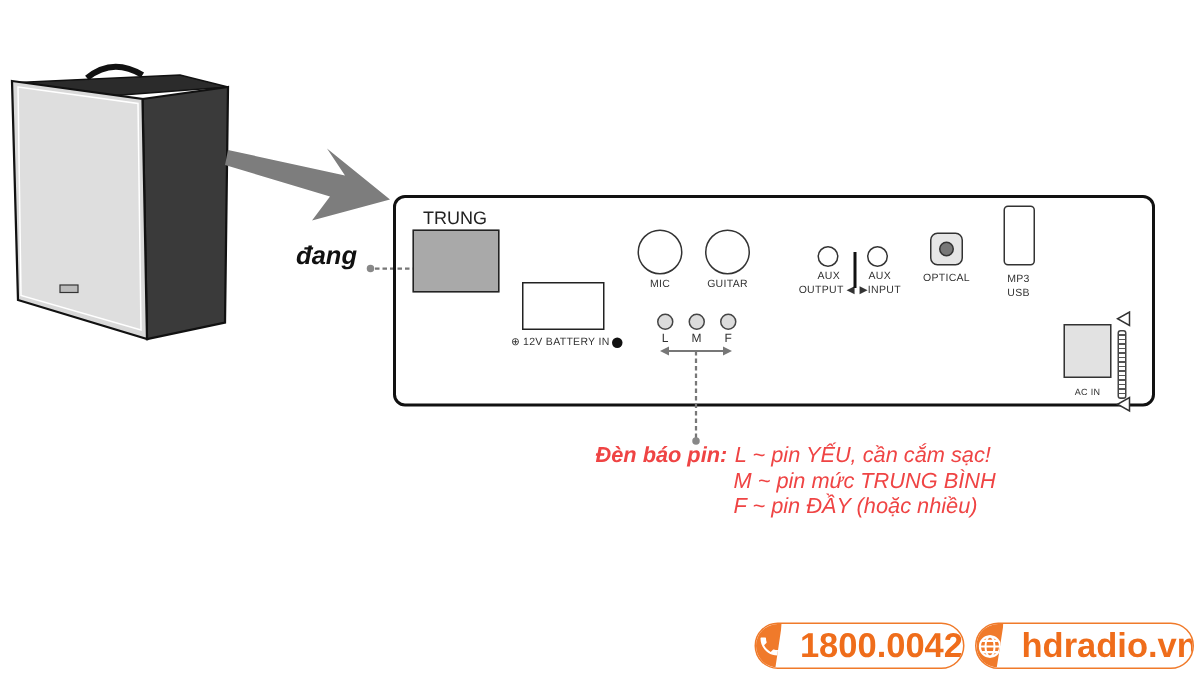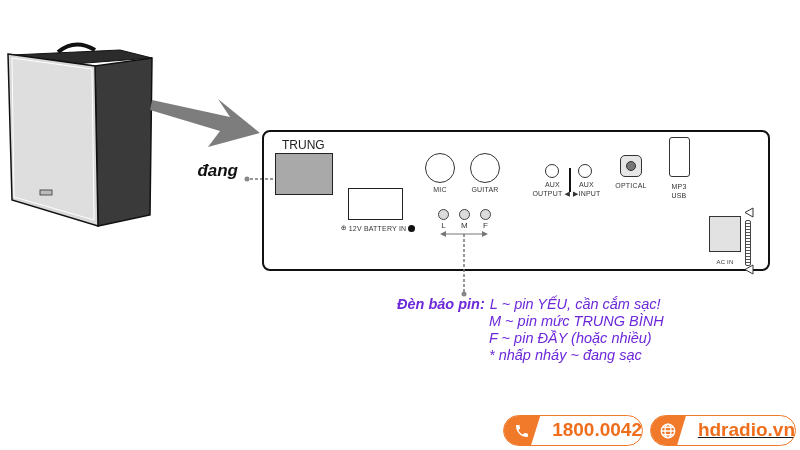--- a/index.html
+++ b/index.html
@@ -15,25 +15,25 @@
   .jack { border:1.5px solid #333; border-radius:50%; box-sizing:border-box; background:#fff; }
   .led { width:11px; height:11px; border:1.2px solid #444; border-radius:50%; background:#dcdcdc; box-sizing:border-box; }
   .optical { left:620px; top:155px; width:22px; height:22px; border:1.5px solid #333; border-radius:5px; background:#e6e6e6; box-sizing:border-box; }
   .optical-dot { left:626px; top:161px; width:10px; height:10px; border-radius:50%; background:#777; border:1px solid #333; box-sizing:border-box; }
   .usb { left:669px; top:137px; width:21px; height:40px; border:1.5px solid #333; border-radius:3px; box-sizing:border-box; background:#fff; }
   .acin { left:709px; top:216px; width:32px; height:36px; border:1.5px solid #333; background:#e2e2e2; box-sizing:border-box; }
   .rail { left:745px; top:220px; width:6px; height:46px; border:1px solid #444; border-radius:2px; box-sizing:border-box;
           background:repeating-linear-gradient(#fff 0 2px,#555 2px 3px); }
   .divider { left:569px; top:168px; width:2px; height:24px; background:#111; }
   .side-title { left:160px; top:160px; font-size:17px; font-weight:bold; font-style:italic; color:#111; line-height:21px; text-align:right; width:78px; }
-  .legend { left:397px; top:296px; font-size:14.5px; font-style:italic; color:#6d28d9; line-height:17px; }
+  .legend { left:397px; top:296px; font-size:14.5px; font-style:italic; color:#ef4444; line-height:17px; }
   .legend b { font-weight:bold; }
   .pill { border:1.5px solid #f07a2a; border-radius:16px; height:31px; box-sizing:border-box; background:#fff; overflow:hidden; }
   .pill-icon { background:#f07a2a; height:100%; display:flex; align-items:center; justify-content:center; }
-  .pill-text { color:#ef6d1b; font-weight:bold; font-size:19px; line-height:28px; }
+  .pill-text { color:#ef6d1b; font-weight:bold; font-size:23px; line-height:28px; }
 </style>
 </head>
 <body>
 
 <svg class="abs speaker" viewBox="0 0 170 240" width="170" height="240">
   <polygon points="12,55 120,50 152,58 46,66" fill="#2b2b2b" stroke="#111" stroke-width="1"></polygon>
   <path d="M58,52 Q75,38 95,50" fill="none" stroke="#111" stroke-width="4"></path>
   <polygon points="95,66 152,58 150,215 98,226" fill="#3a3a3a" stroke="#111" stroke-width="1.5"></polygon>
   <polygon points="8,54 95,66 98,226 12,200" fill="#d9d9d9" stroke="#111" stroke-width="1.5"></polygon>
   <polygon points="12,58 92,69 94,220 14,197" fill="#dedede" stroke="#fff" stroke-width="1"></polygon>
@@ -113,32 +113,31 @@
   <polygon points="9,58 9,67 1,62.5" fill="#fff" stroke="#333" stroke-width="1"></polygon>
 </svg>
 
 <div class="abs legend">
   <div style="display:flex;">
     <b style="margin-right:5px;">Đèn báo pin:</b>
     <span>L ~ pin YẾU, cần cắm sạc!</span>
   </div>
   <div style="padding-left:92px;">M ~ pin mức TRUNG BÌNH</div>
   <div style="padding-left:92px;font-style:italic;">F ~ pin ĐẦY (hoặc nhiều)</div>
-  <div style="padding-left:92px;">* nhấp nháy ~ đang sạc</div>
 </div>
 
 <div class="abs pill" style="left:503px;top:415px;width:140px;display:flex;">
   <div class="pill-icon" style="width:40px;clip-path:polygon(0 0,100% 0,75% 100%,0 100%);">
     <svg width="16" height="16" viewBox="0 0 24 24">
         <path d="M6.6 10.8c1.4 2.8 3.8 5.1 6.6 6.6l2.2-2.2c.3-.3.7-.4 1-.2 1.1.4 2.3.6 3.6.6.6 0 1 .4 1 1V20c0 .6-.4 1-1 1C10.6 21 3 13.4 3 4c0-.6.4-1 1-1h3.5c.6 0 1 .4 1 1 0 1.3.2 2.5.6 3.6.1.3 0 .7-.2 1L6.6 10.8z" fill="#fff"></path>
       </svg>
   </div>
   <div class="pill-text" style="margin-left:12px;">1800.0042</div>
 </div>
-<div class="abs pill" style="left:650px;top:415px;width:146px;display:flex;text-decoration:underline;">
+<div class="abs pill" style="left:650px;top:415px;width:146px;display:flex;">
   <div class="pill-icon" style="width:44px;clip-path:polygon(0 0,100% 0,75% 100%,0 100%);">
     <svg width="18" height="18" viewBox="0 0 24 24" fill="none" stroke="#fff" stroke-width="1.8">
         <circle cx="12" cy="12" r="9"></circle>
         <ellipse cx="12" cy="12" rx="4" ry="9"></ellipse>
         <line x1="3" y1="12" x2="21" y2="12"></line>
         <line x1="5" y1="7" x2="19" y2="7"></line>
         <line x1="5" y1="17" x2="19" y2="17"></line>
       </svg>
   </div>
   <div class="pill-text" style="margin-left:12px;">hdradio.vn</div>

